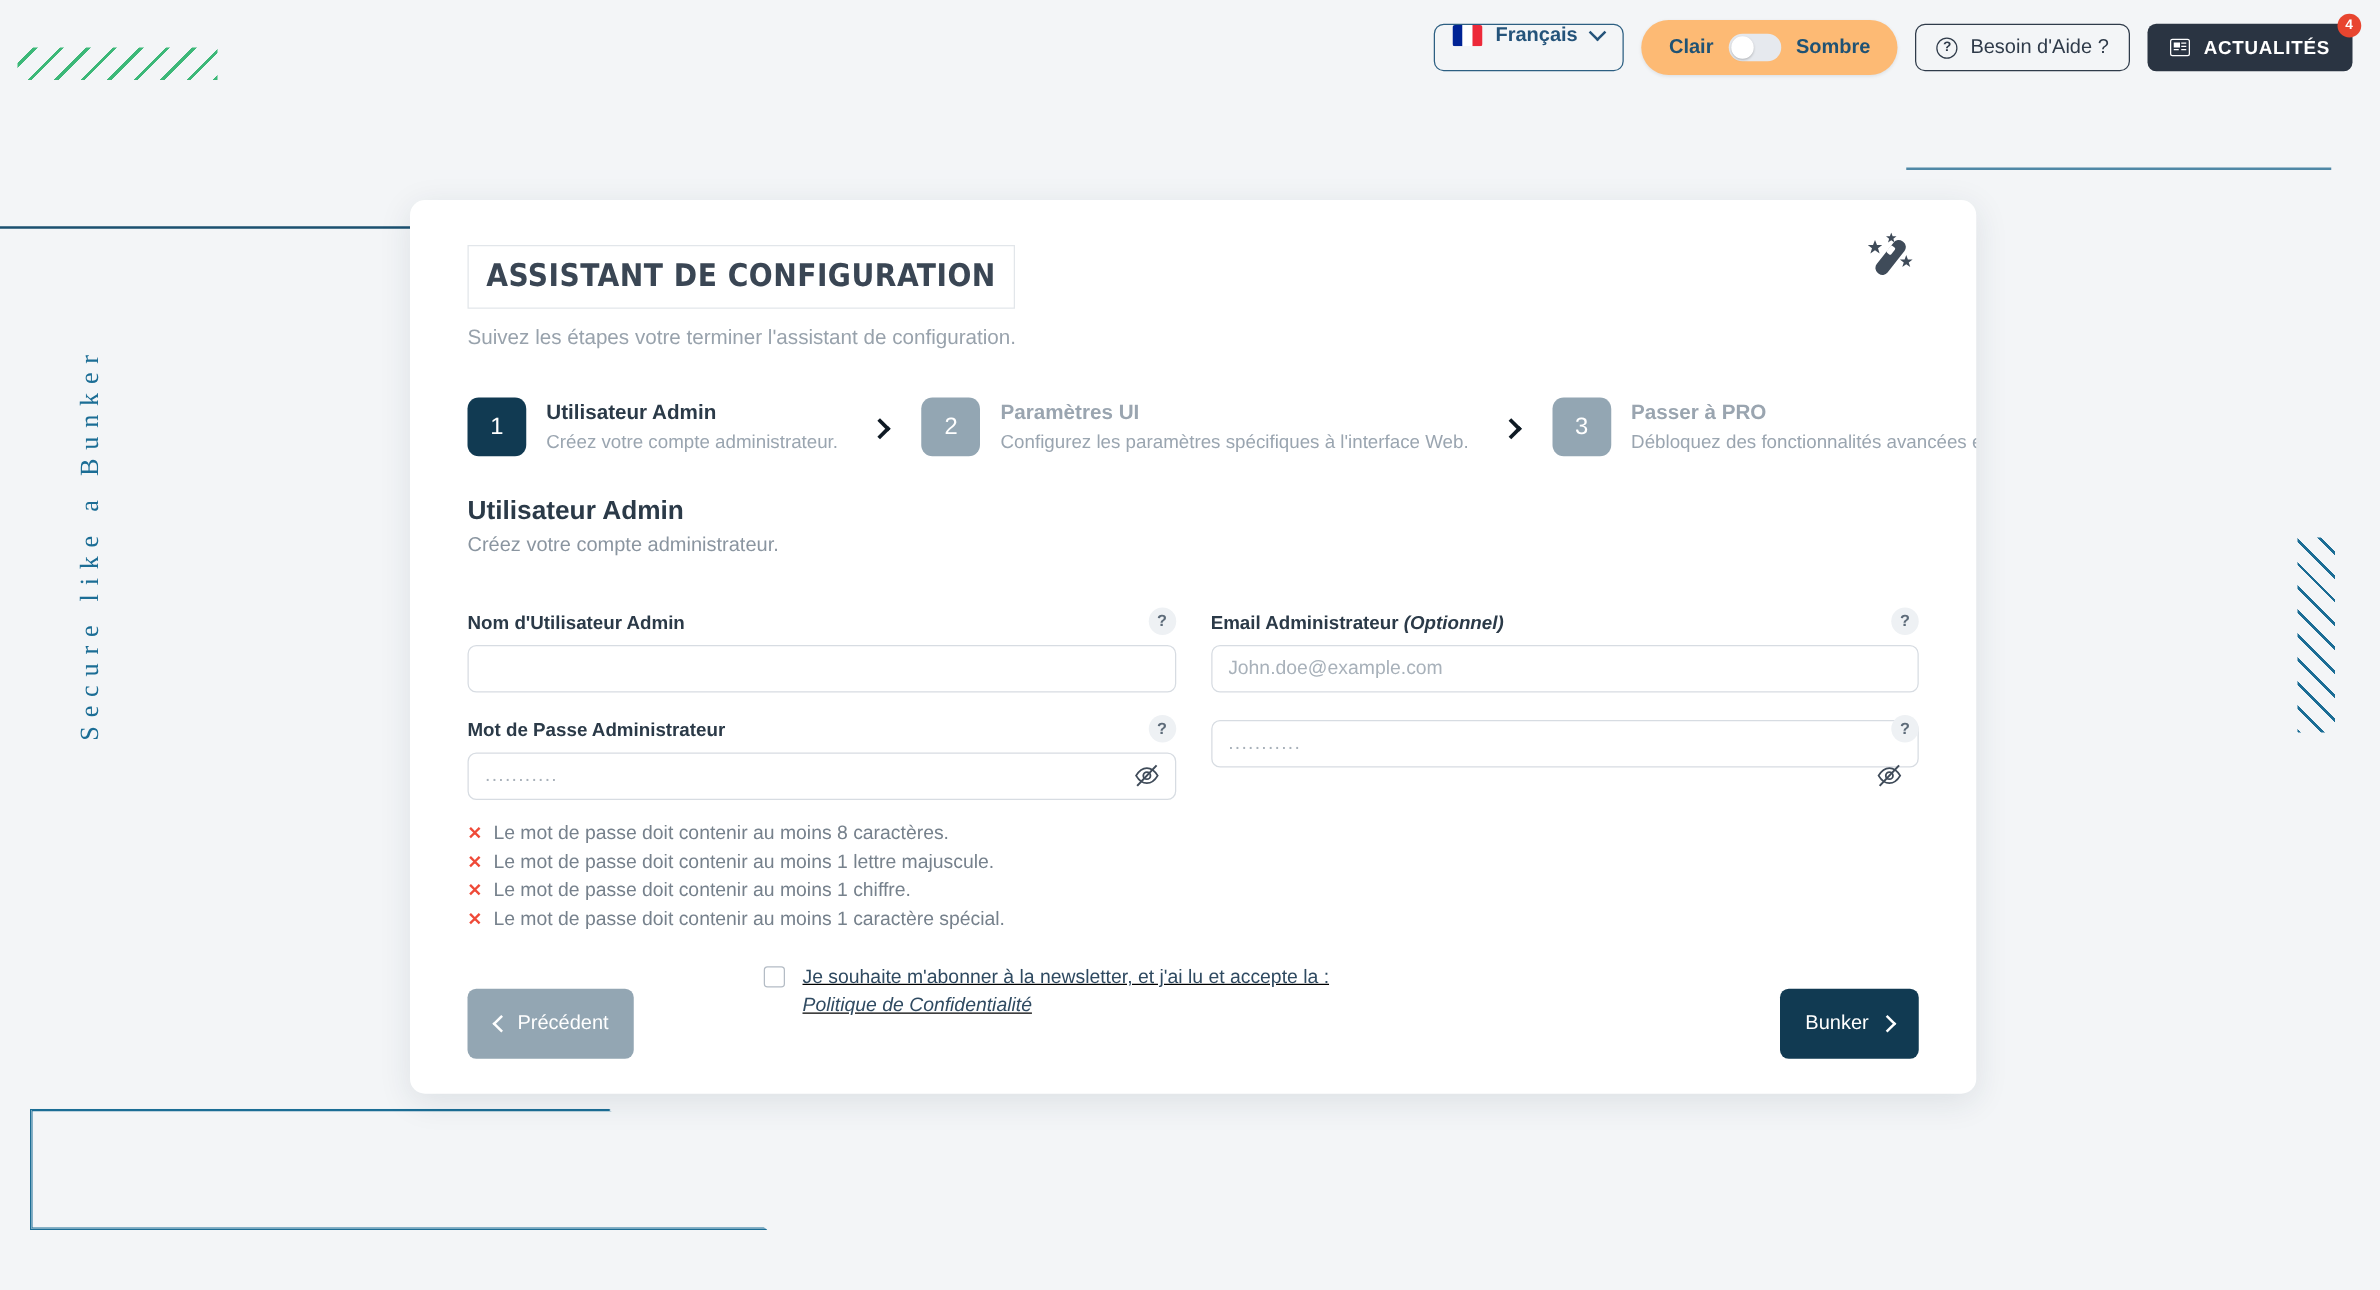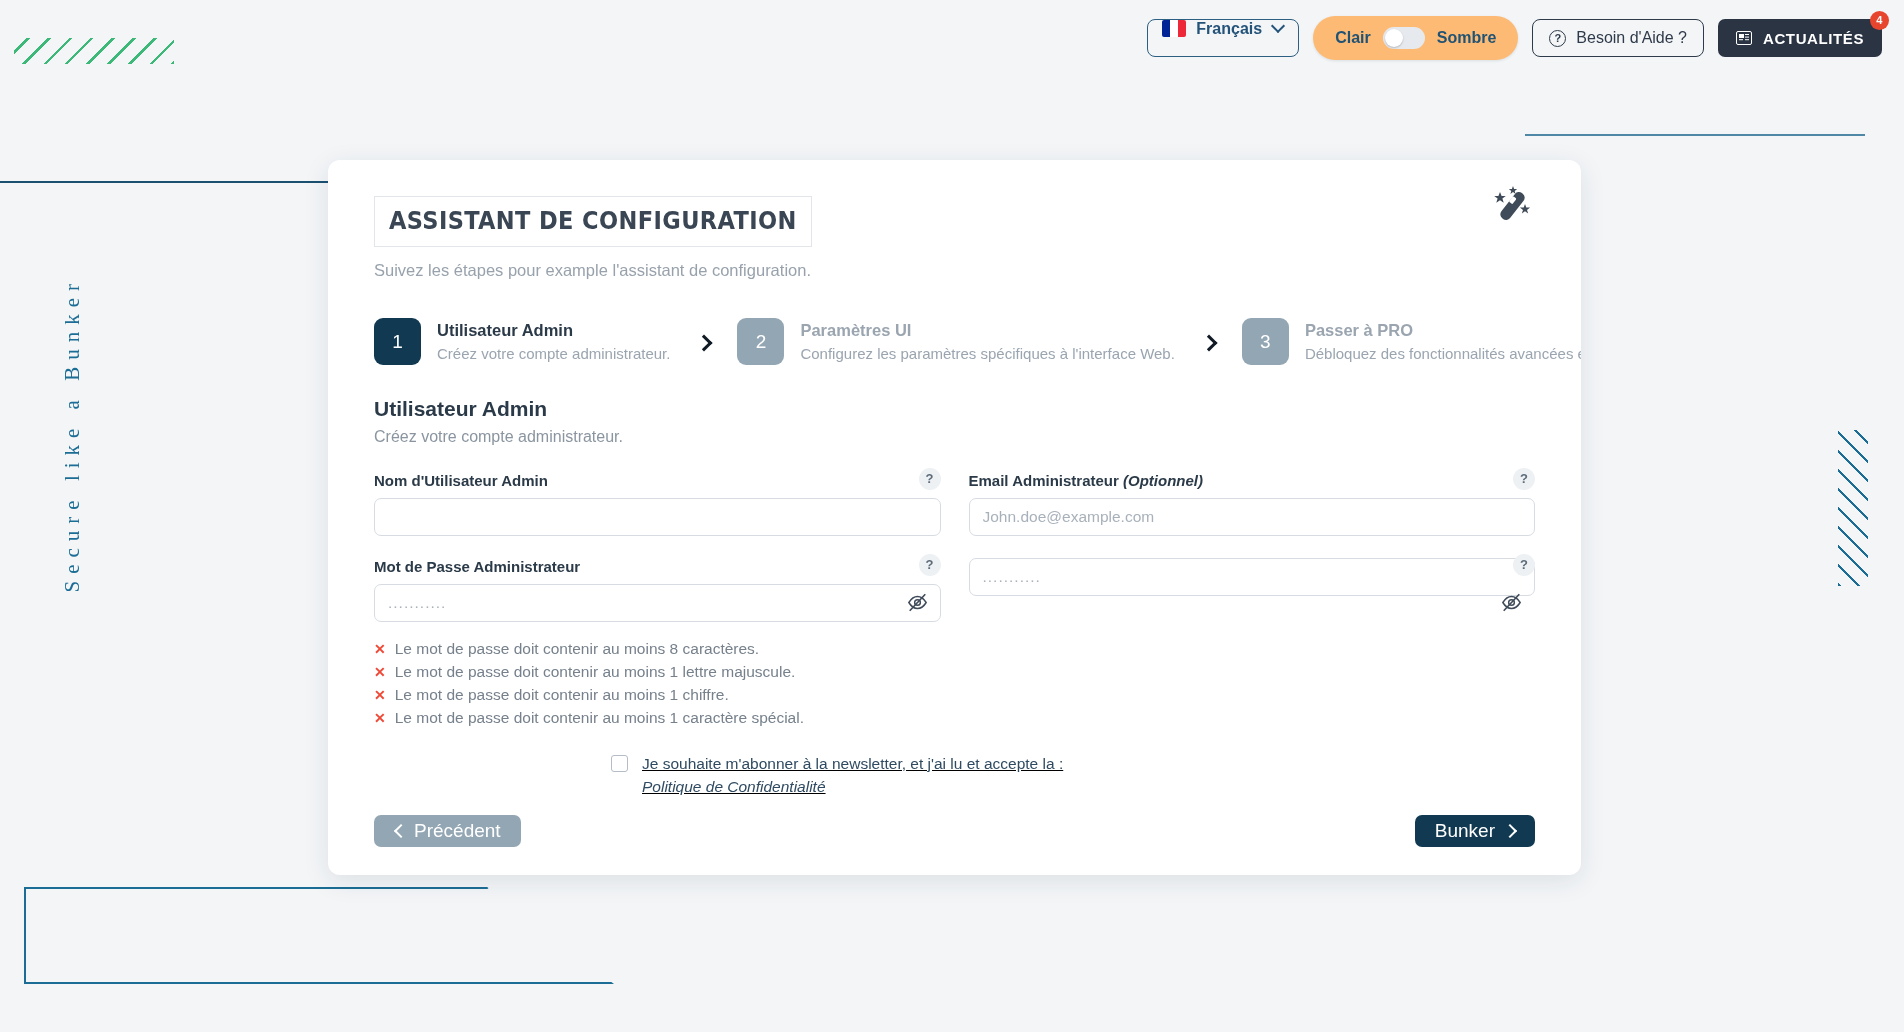--- a/index.html
+++ b/index.html
@@ -201,21 +201,21 @@
     width: 9px; height: 9px;
     border-top: 3.2px solid #0f1a24; border-right: 3.2px solid #0f1a24;
     transform: rotate(45deg);
   }
 
   
   .sec-title { margin-top: 32px; font-size: 21px; font-weight: 700; color: #2b3a48; }
   .sec-sub   { margin-top: 7px; font-size: 16px; color: #8a95a0; }
 
   
-  .grid { display: grid; grid-template-columns: 1fr 1fr; column-gap: 28px; margin-top: 26px; }
+  .grid { display: grid; grid-template-columns: 1fr 1fr; column-gap: 28px; margin-top: 44px; }
   .field { position: relative; margin-bottom: 22px; }
   .flabel {
     font-size: 15px; font-weight: 700; color: #2b3a48;
     margin-bottom: 9px; display: block;
   }
   .flabel em { font-style: italic; font-weight: 700; }
   .help-dot {
     position: absolute; right: 0; top: -4px;
     width: 22px; height: 22px; border-radius: 50%;
     background: #eef1f4; color: #5d6b79;
@@ -251,22 +251,22 @@
     width: 17px; height: 17px; flex: 0 0 auto; margin-top: 3px;
     border: 1.6px solid #b4bcc5; border-radius: 3px; background: #fff;
     cursor: pointer;
   }
   .nl-text { font-size: 15.5px; color: #2f4a61; line-height: 1.5; }
   .nl-text em { font-style: italic; }
 
   
   .btn {
     position: absolute; display: flex; align-items: center; gap: 10px;
-    height: 32px; padding: 0 20px; border-radius: 7px;
-    font-size: 19px; font-weight: 500; color: #ffffff; cursor: pointer;
+    height: 56px; padding: 0 20px; border-radius: 7px;
+    font-size: 16px; font-weight: 500; color: #ffffff; cursor: pointer;
   }
   #btn-prev { left: 46px;  bottom: 28px; background: #93a6b3; }
   #btn-next { right: 46px; bottom: 28px; background: #113a52; }
   .chev { width: 10px; height: 10px; position: relative; flex: 0 0 auto; }
   .chev.left::before, .chev.right::before {
     content: ""; position: absolute; top: 0; width: 8px; height: 8px;
     border-top: 2.6px solid #fff; border-right: 2.6px solid #fff;
   }
   .chev.left::before  { left: 2px; transform: rotate(-135deg); }
   .chev.right::before { left: 0px; transform: rotate(45deg); }
@@ -313,21 +313,21 @@
   </div>
 
 </div>
 
 <div id="card">
   <div class="card-pad">
 
     <div class="title-box">
       <div class="wiz-title">ASSISTANT DE CONFIGURATION</div>
     </div>
-    <div class="wiz-sub">Suivez les étapes pour example l'assistant de configuration.</div>
+    <div class="wiz-sub">Suivez les étapes votre terminer l'assistant de configuration.</div>
 
     <svg id="wand" width="44" height="40" viewBox="0 0 44 40">
       <g fill="#3f4b59">
         <rect x="16" y="4" width="11" height="32" rx="5" transform="rotate(38 21.5 20)"></rect>
         <rect x="19.5" y="10.5" width="4.5" height="7" rx="1.2" fill="#ffffff" transform="rotate(38 21.5 14)"></rect>
         <polygon points="9,6 10.6,10 14.8,10 11.4,12.6 12.7,16.7 9,14.2 5.3,16.7 6.6,12.6 3.2,10 7.4,10"></polygon>
         <polygon points="22,0 23.1,3 26.2,3 23.7,4.9 24.6,8 22,6.1 19.4,8 20.3,4.9 17.8,3 20.9,3"></polygon>
         <polygon points="34,18 35.3,21.6 39.1,21.6 36,23.9 37.2,27.6 34,25.3 30.8,27.6 32,23.9 28.9,21.6 32.7,21.6"></polygon>
       </g>
     </svg>

